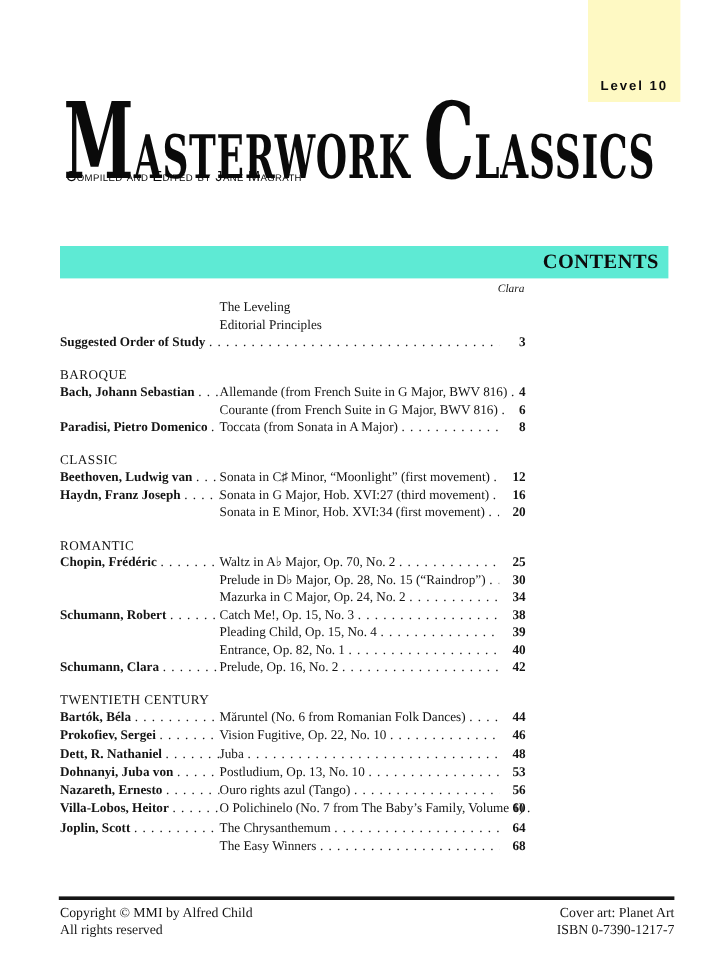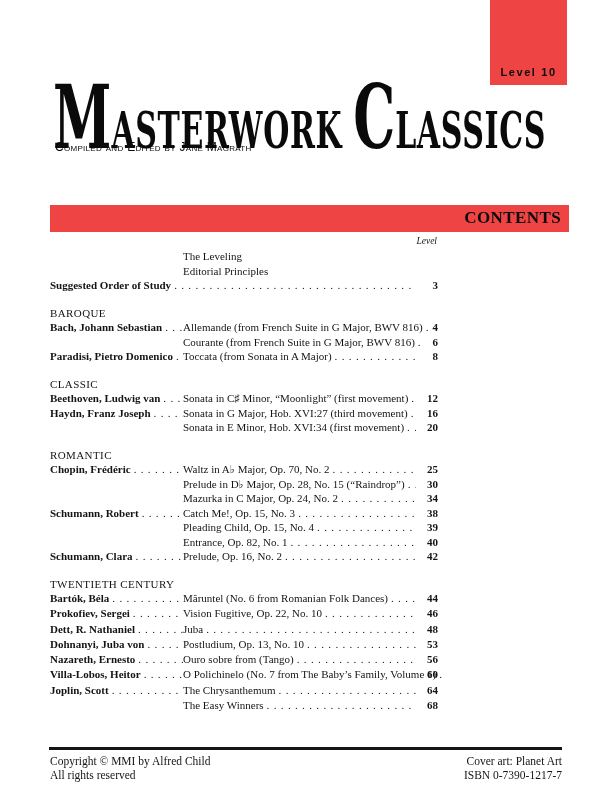--- a/index.html
+++ b/index.html
@@ -61,34 +61,34 @@
   
   .rule { position: absolute; left: 49px; top: 747px; width: 513px; height: 3px; background: #151515; }
   .footer-left  { position: absolute; left: 50px;  top: 755px; font-size: 11.5px; line-height: 13.5px; }
   .footer-right { position: absolute; right: 38px; top: 755px; font-size: 11.5px; line-height: 13.5px; text-align: right; }
 </style>
 </head>
 <body>
 
 <div class="page">
 
-  <div class="badge" style="background: #ef4444; text-decoration: underline;">
+  <div class="badge" style="background: #fef9c3; text-decoration: underline;">
     <div class="label">Level 10</div>
   </div>
 
   <div class="masthead"><span class="big">M</span><span class="small">ASTERWORK </span><span class="big">C</span><span class="small">LASSICS</span></div>
 
   <div class="subtitle">Compiled and Edited by Jane Magrath</div>
 
-  <div class="contents-bar" style="background: #ef4444; padding-left: 12px;">
+  <div class="contents-bar" style="background: #5eead4;">
     <span class="label">CONTENTS</span>
   </div>
 
   <div class="toc">
-    <div class="page-label">Level</div>
+    <div class="page-label">Clara</div>
     <div>
         <div class="row">
           <span class="c-cell">
             <span class="c-text"></span>
           </span>
           <span class="t-cell">
             <span class="t-text">The Leveling</span>
           </span>
         </div>
         <div class="row">
@@ -297,21 +297,21 @@
               <span class="leader"></span>
             </span>
             <span class="p-cell">53</span>
           </div>
           <div class="row">
             <span class="c-cell">
               <span class="c-text">Nazareth, Ernesto</span>
               <span class="leader"></span>
             </span>
             <span class="t-cell">
-              <span class="t-text">Ouro sobre from (Tango)</span>
+              <span class="t-text">Ouro rights azul (Tango)</span>
               <span class="leader"></span>
             </span>
             <span class="p-cell">56</span>
           </div>
           <div class="row">
             <span class="c-cell">
               <span class="c-text">Villa-Lobos, Heitor</span>
               <span class="leader"></span>
             </span>
             <span class="t-cell">

